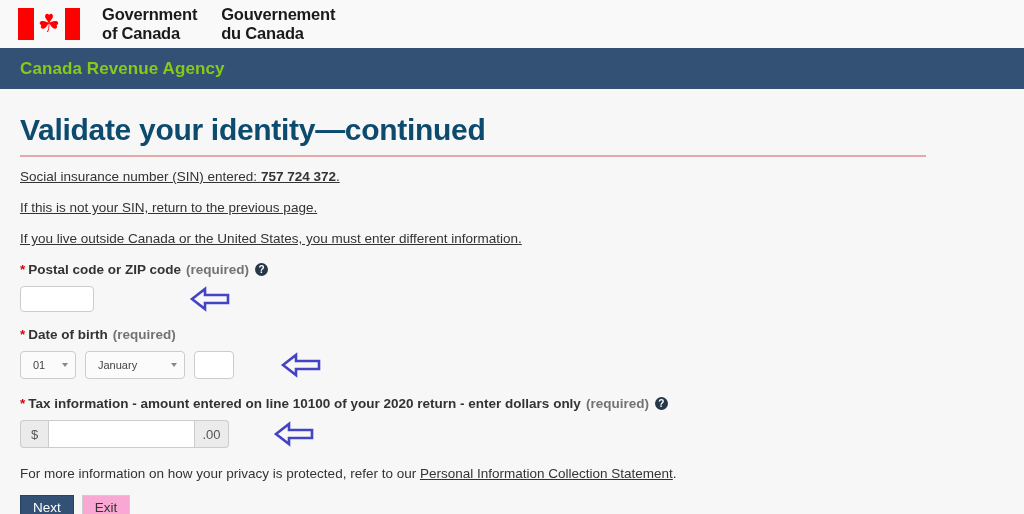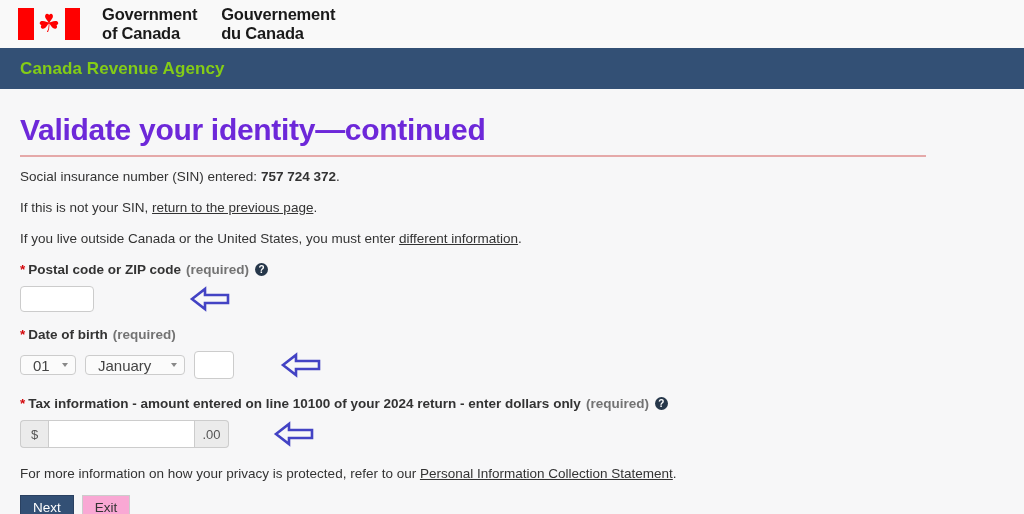--- a/index.html
+++ b/index.html
@@ -86,38 +86,39 @@
   }
 
   
   .content {
     padding: 0 20px;
     box-sizing: border-box;
   }
   h1.page-title {
     font-size: 30px;
     font-weight: 700;
-    color: #6d28d9;
+    color: #0c4a6e;
     margin: 24px 0 0 0;
     letter-spacing: -0.3px;
     line-height: 34px;
   }
   .title-rule {
     height: 0;
     border: none;
     border-top: 2px solid #e5a9a9;
     width: 906px;
     margin: 8px 0 0 0;
   }
 
   p.para {
     font-size: 13.5px;
     line-height: 17px;
     margin: 14px 0 0 0;
     color: #333333;
+    text-decoration: underline;
   }
   p.para.first { margin-top: 11px; }
   .bold { font-weight: 700; }
 
   a.link {
     color: #333333;
     text-decoration: underline;
   }
 
   
@@ -184,23 +185,23 @@
     display: inline-block;
     margin-right: 9px;
   }
   select.sel {
     -webkit-appearance: none;
     -moz-appearance: none;
     appearance: none;
     border: 1px solid #ccc;
     border-radius: 4px;
     background: #fbfbfb;
-    height: 20px;
-    box-sizing: border-box;
-    font-size: 15px;
+    height: 28px;
+    box-sizing: border-box;
+    font-size: 11px;
     font-family: "Liberation Sans", sans-serif;
     color: #444;
     padding: 0 22px 0 12px;
     outline: none;
   }
   select.sel.day { width: 56px; }
   select.sel.month { width: 100px; }
   .select-wrap .caret {
     position: absolute;
     right: 8px;
@@ -360,21 +361,21 @@
     <input class="txt dob-year" type="text" style="height: 28px;" value="">
     <span class="arrow" style="margin-left:46px;">
       <svg width="42" height="26" viewBox="0 0 42 26" aria-hidden="true">
         <polygon points="3,13 16,3 16,9 39,9 39,17 16,17 16,23" fill="none" stroke="#4343c4" stroke-width="2.6" stroke-linejoin="miter"></polygon>
       </svg>
     </span>
   </div>
 
   <div class="field-label" style="margin-top:16px;">
     <span class="req-star">*</span>
-    <span>Tax information - amount entered on line 10100 of your 2024 return - enter dollars only</span>
+    <span>Tax information - amount entered on line 10100 of your 2020 return - enter dollars only</span>
     <span class="req-text">(required)</span>
     <span class="help-icon">?</span>
   </div>
   <div class="field-row">
     <span class="money-group">
       <span class="money-addon prefix">$</span>
       <input class="money" type="text" value="" style="">
       <span class="money-addon suffix">.00</span>
     </span>
     <span class="arrow" style="margin-left:44px;">

